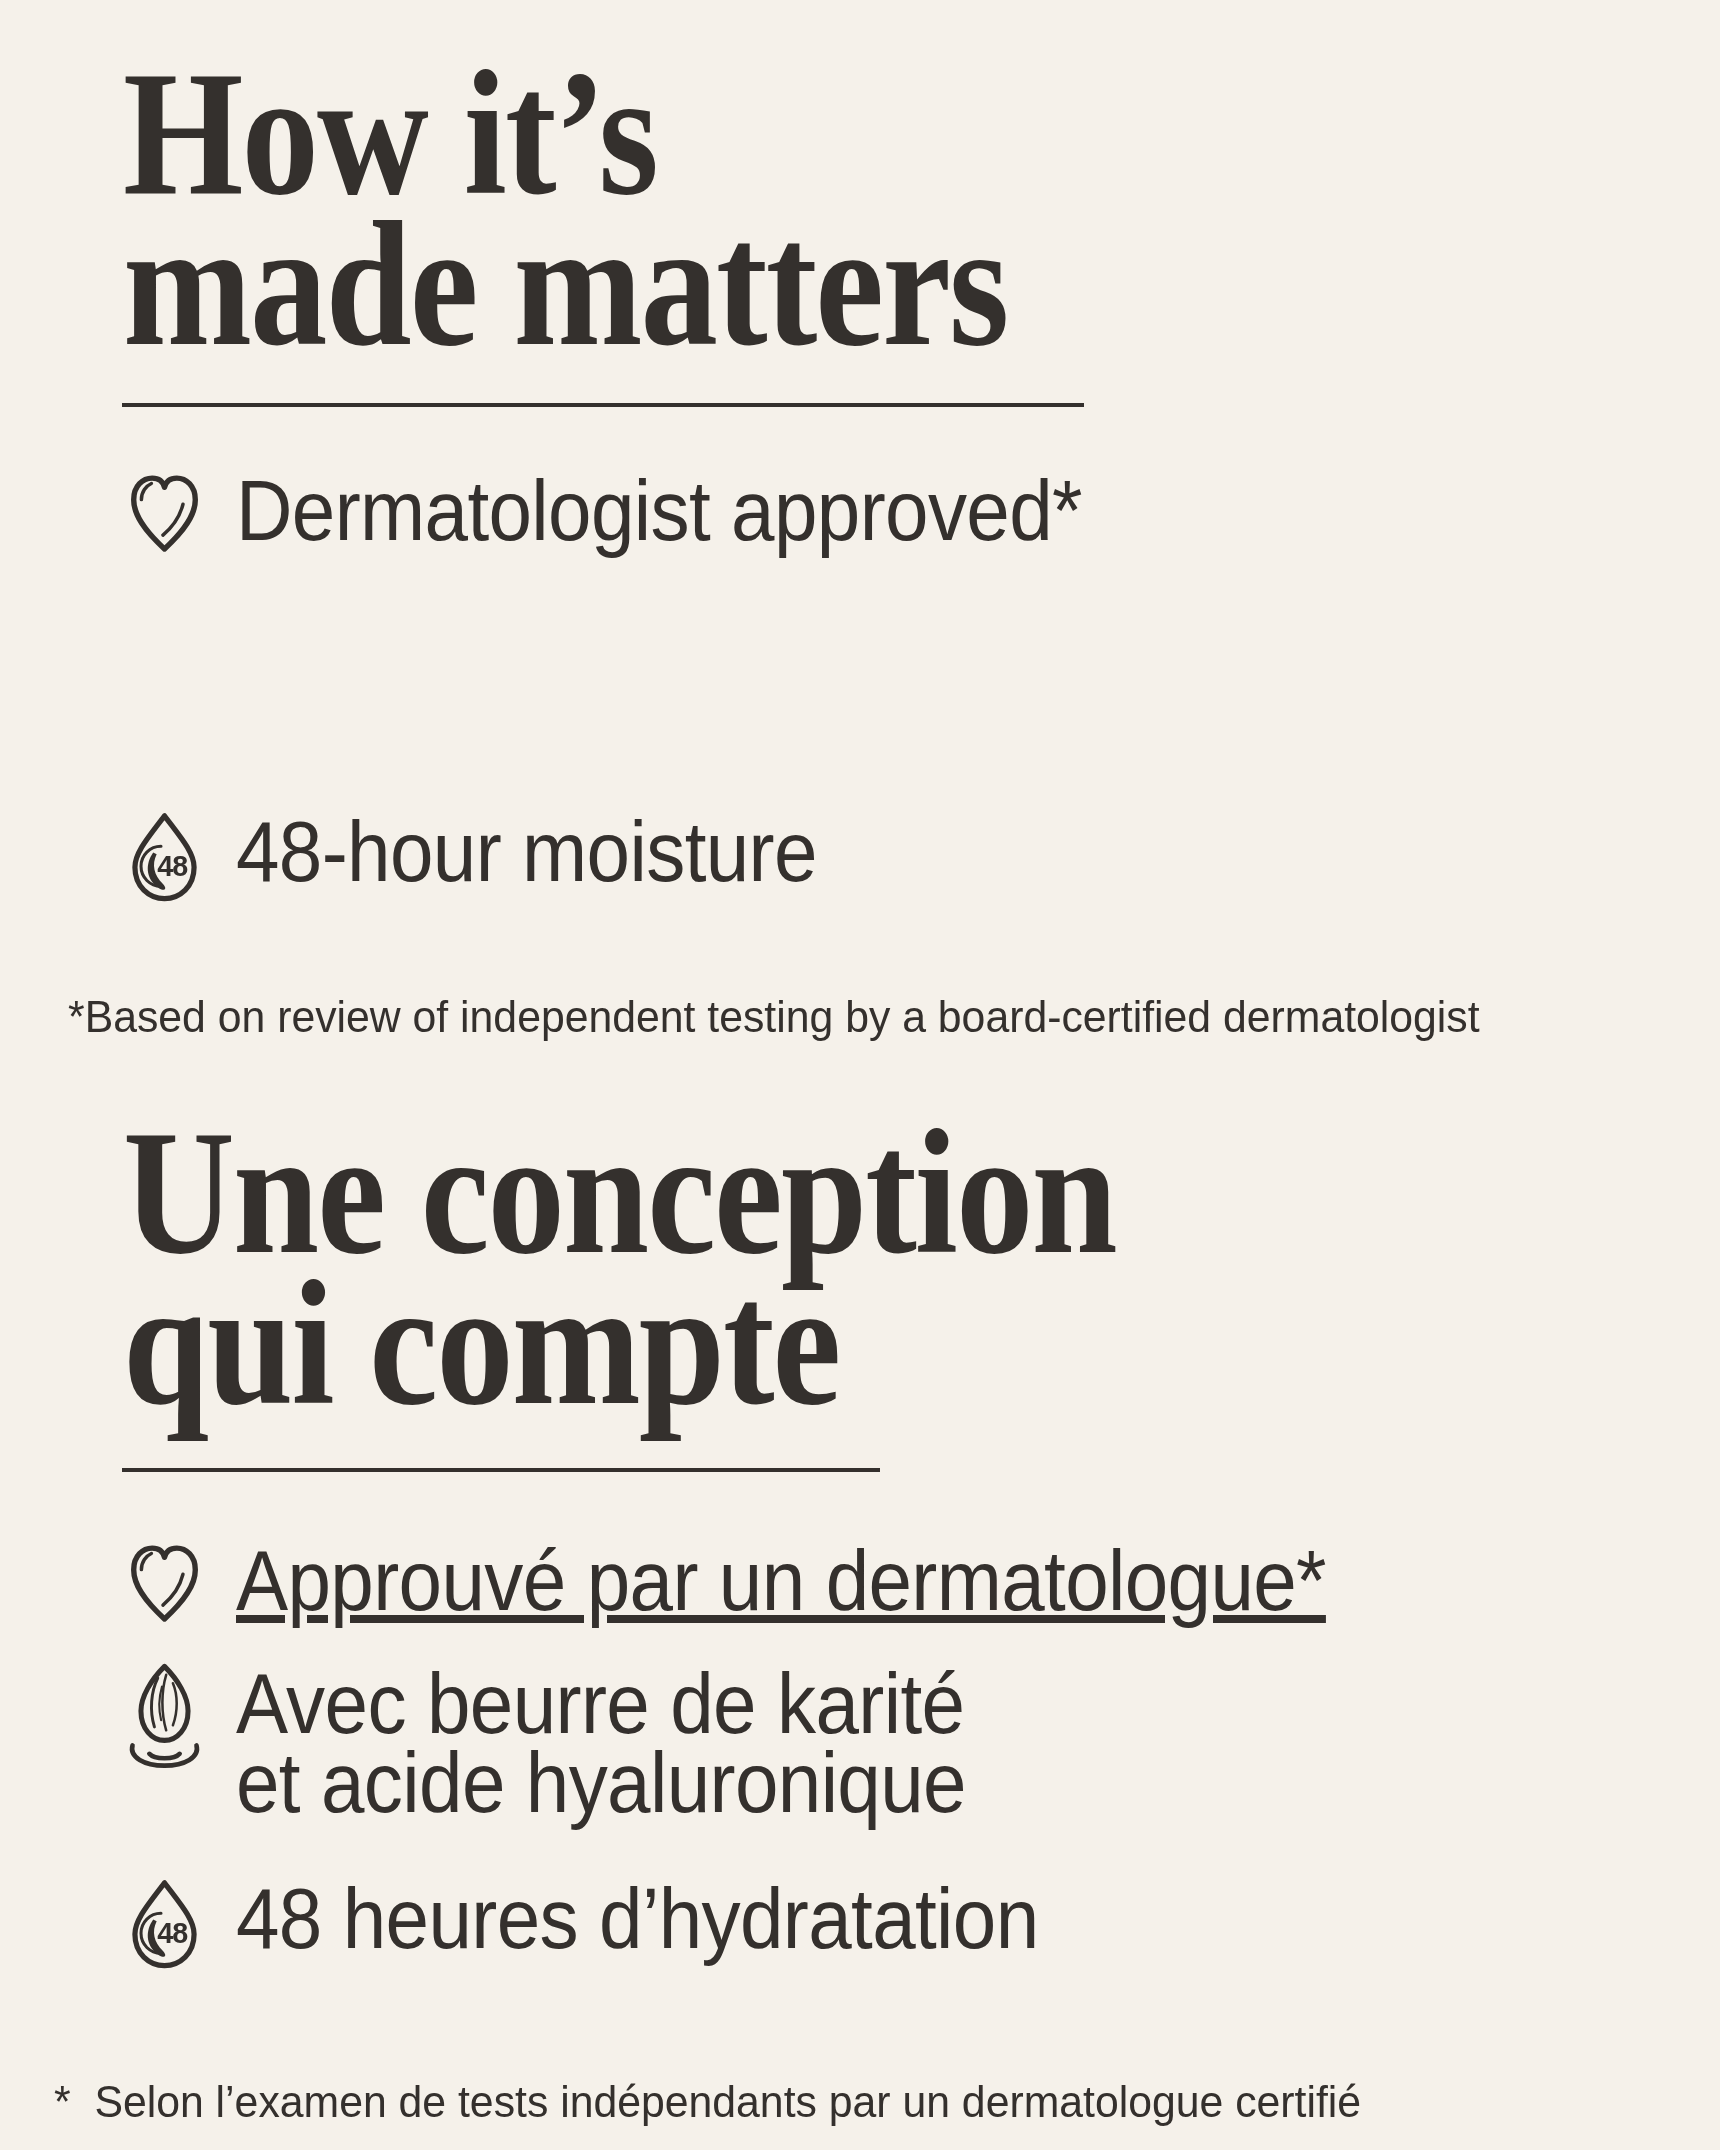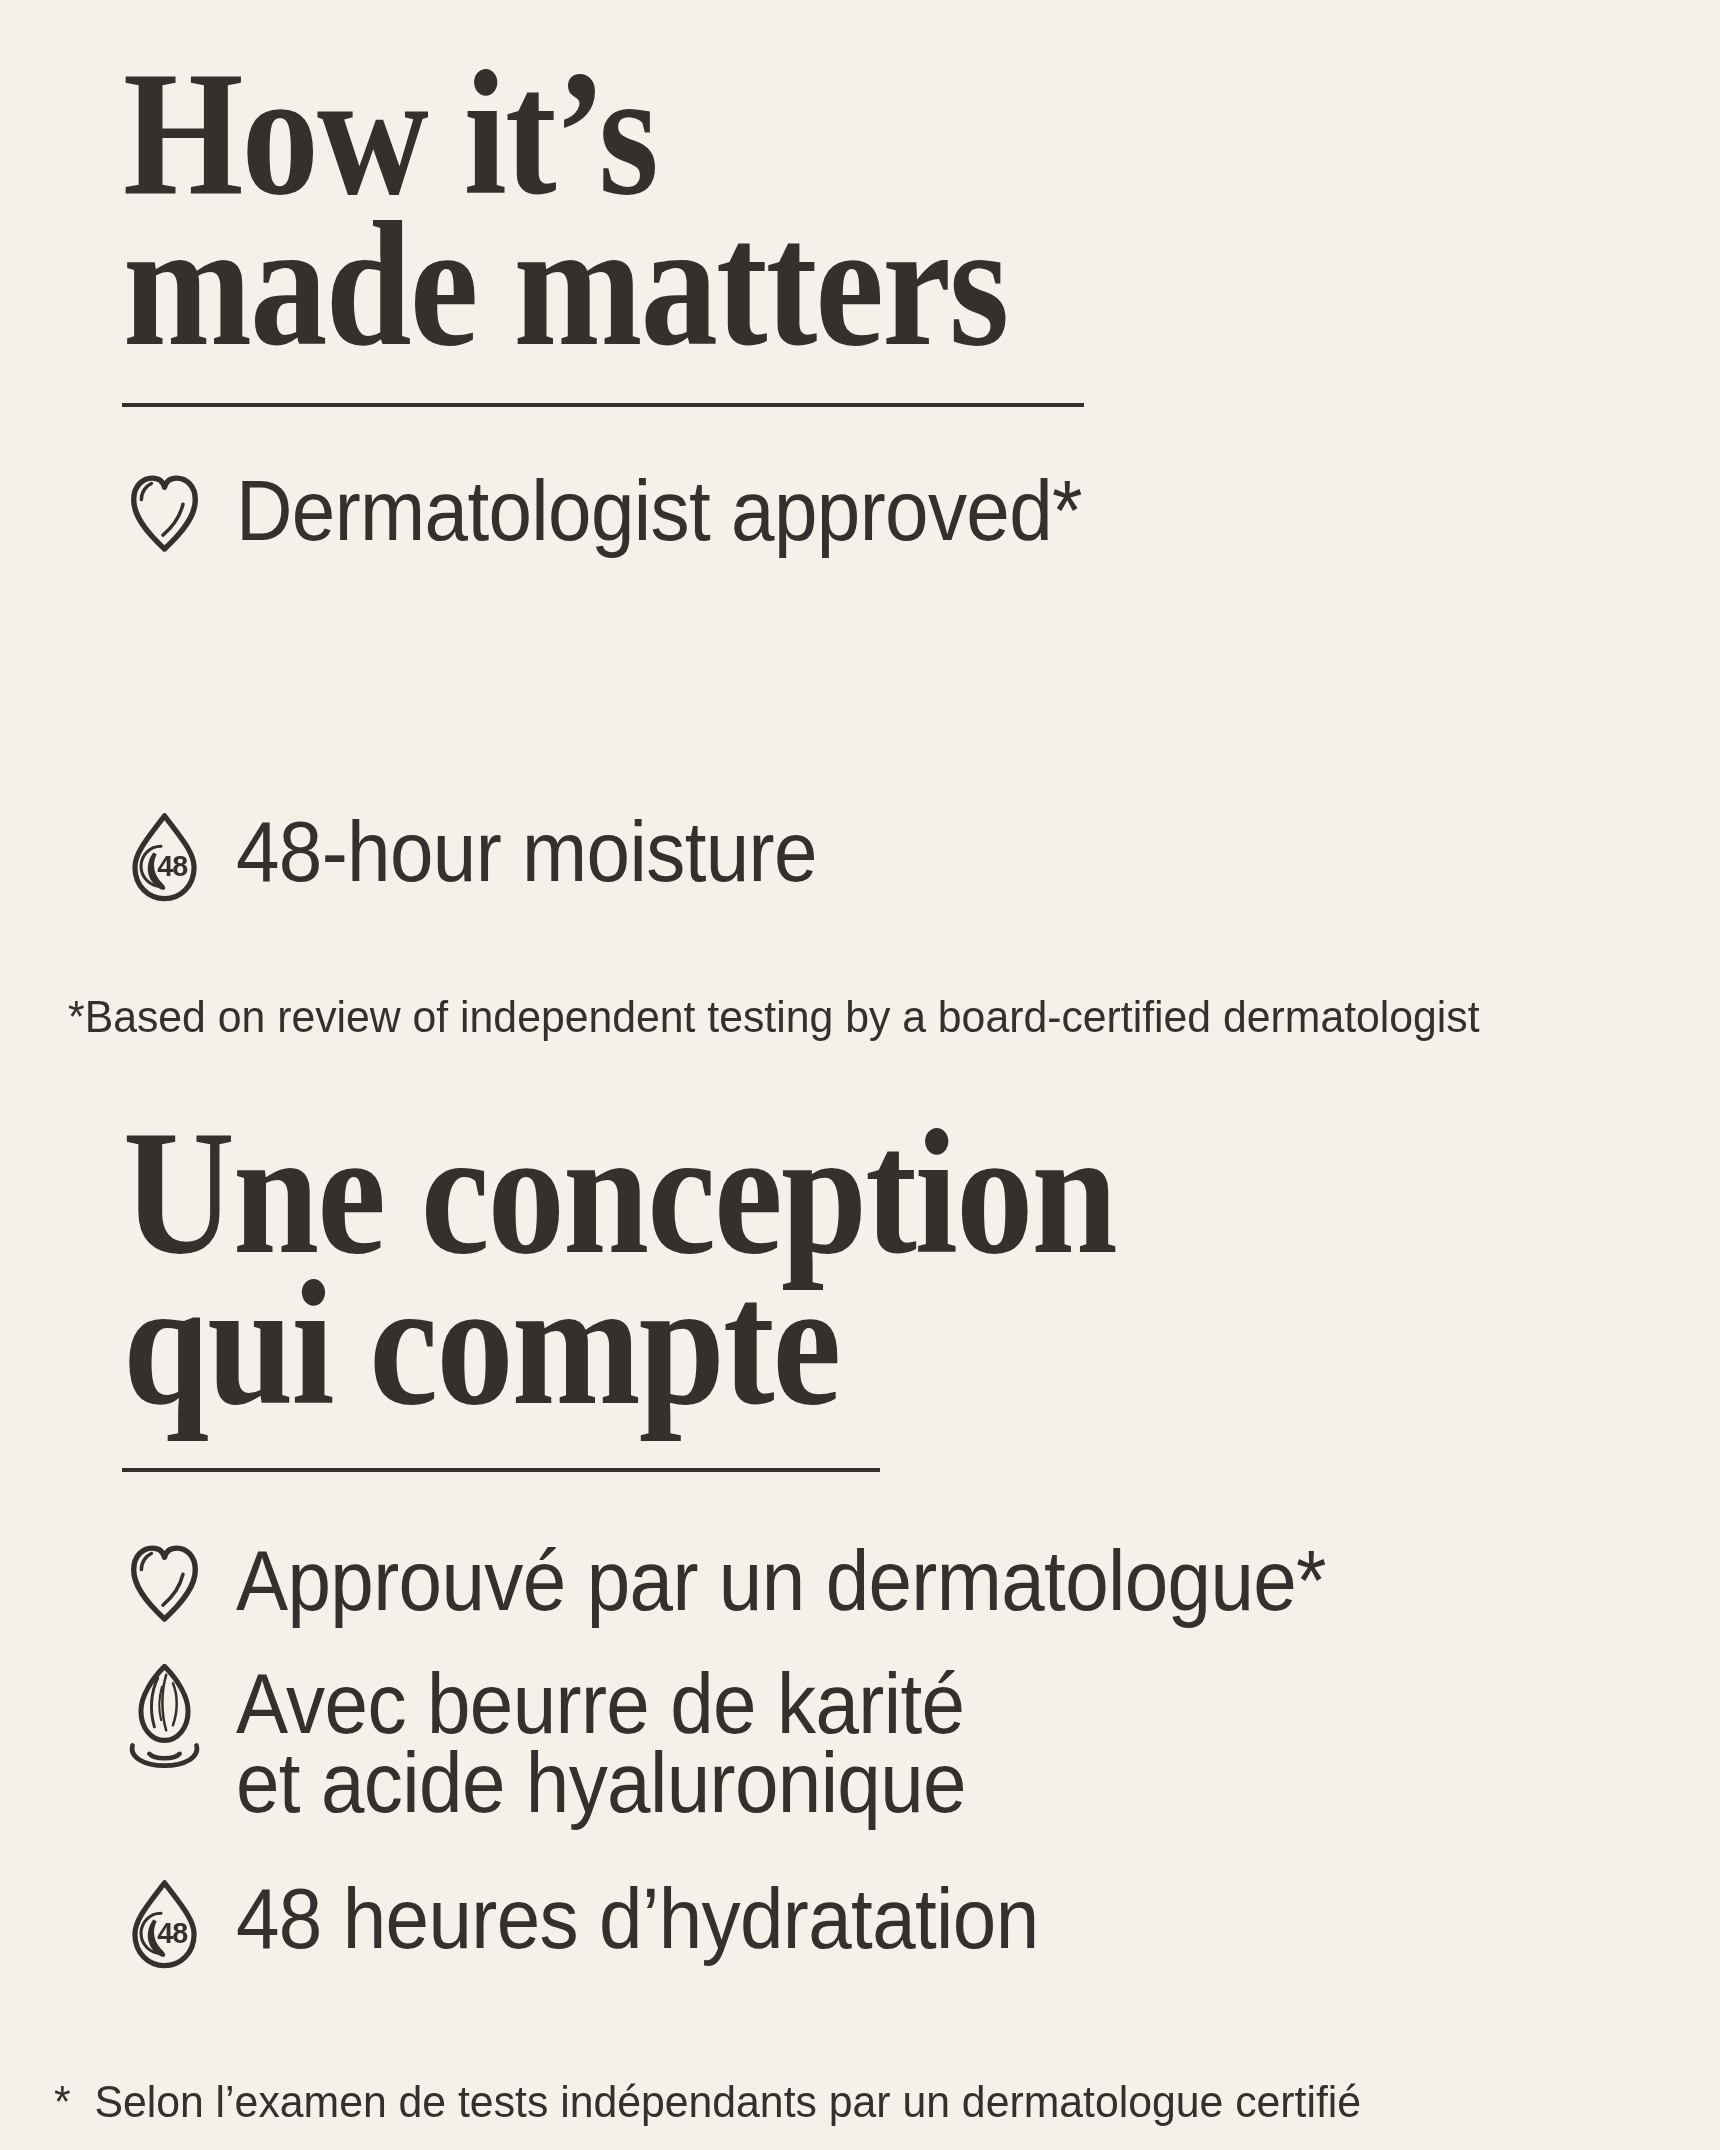--- a/index.html
+++ b/index.html
@@ -63,21 +63,21 @@
     line-height:79px;
     letter-spacing:-0.7px;
     transform:scaleX(0.92);
     transform-origin:left top;
     white-space:nowrap;
   }
   .feature .txt .line{display:block;}
   #feat-en-1{top:470px;}
   #feat-en-2{top:597px;}
   #feat-en-3{top:811px;}
-  #feat-fr-1{top:1540px;}
+  #feat-fr-1{top:1540px;text-decoration:underline;}
   #feat-fr-2{top:1663px;}
   #feat-fr-3{top:1878px;}
   
   .icon{stroke:var(--ink);fill:none;stroke-linecap:round;stroke-linejoin:round;}
   .icon .fillpart{fill:var(--ink);stroke:none;}
   .icon text{
     fill:var(--ink);stroke:none;
     font-family:"Liberation Sans","DejaVu Sans",sans-serif;
     font-weight:700;
     font-size:33px;

